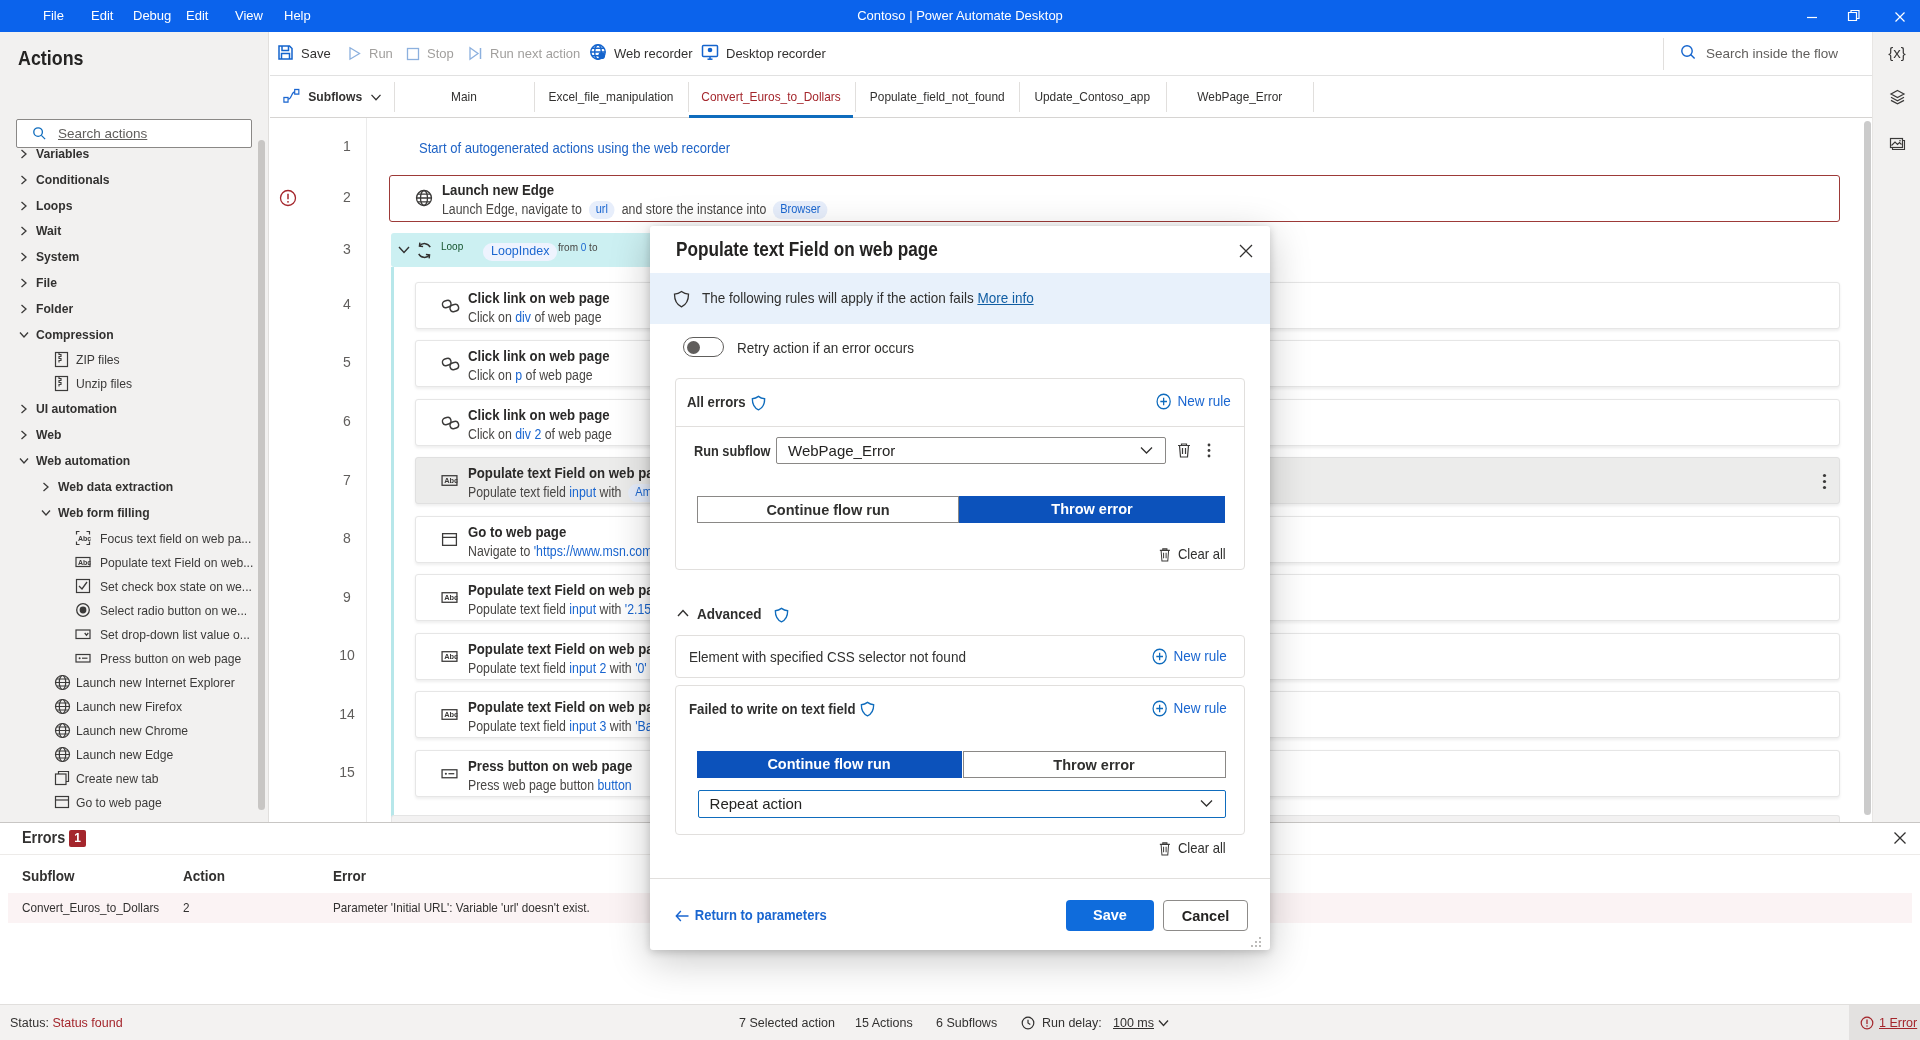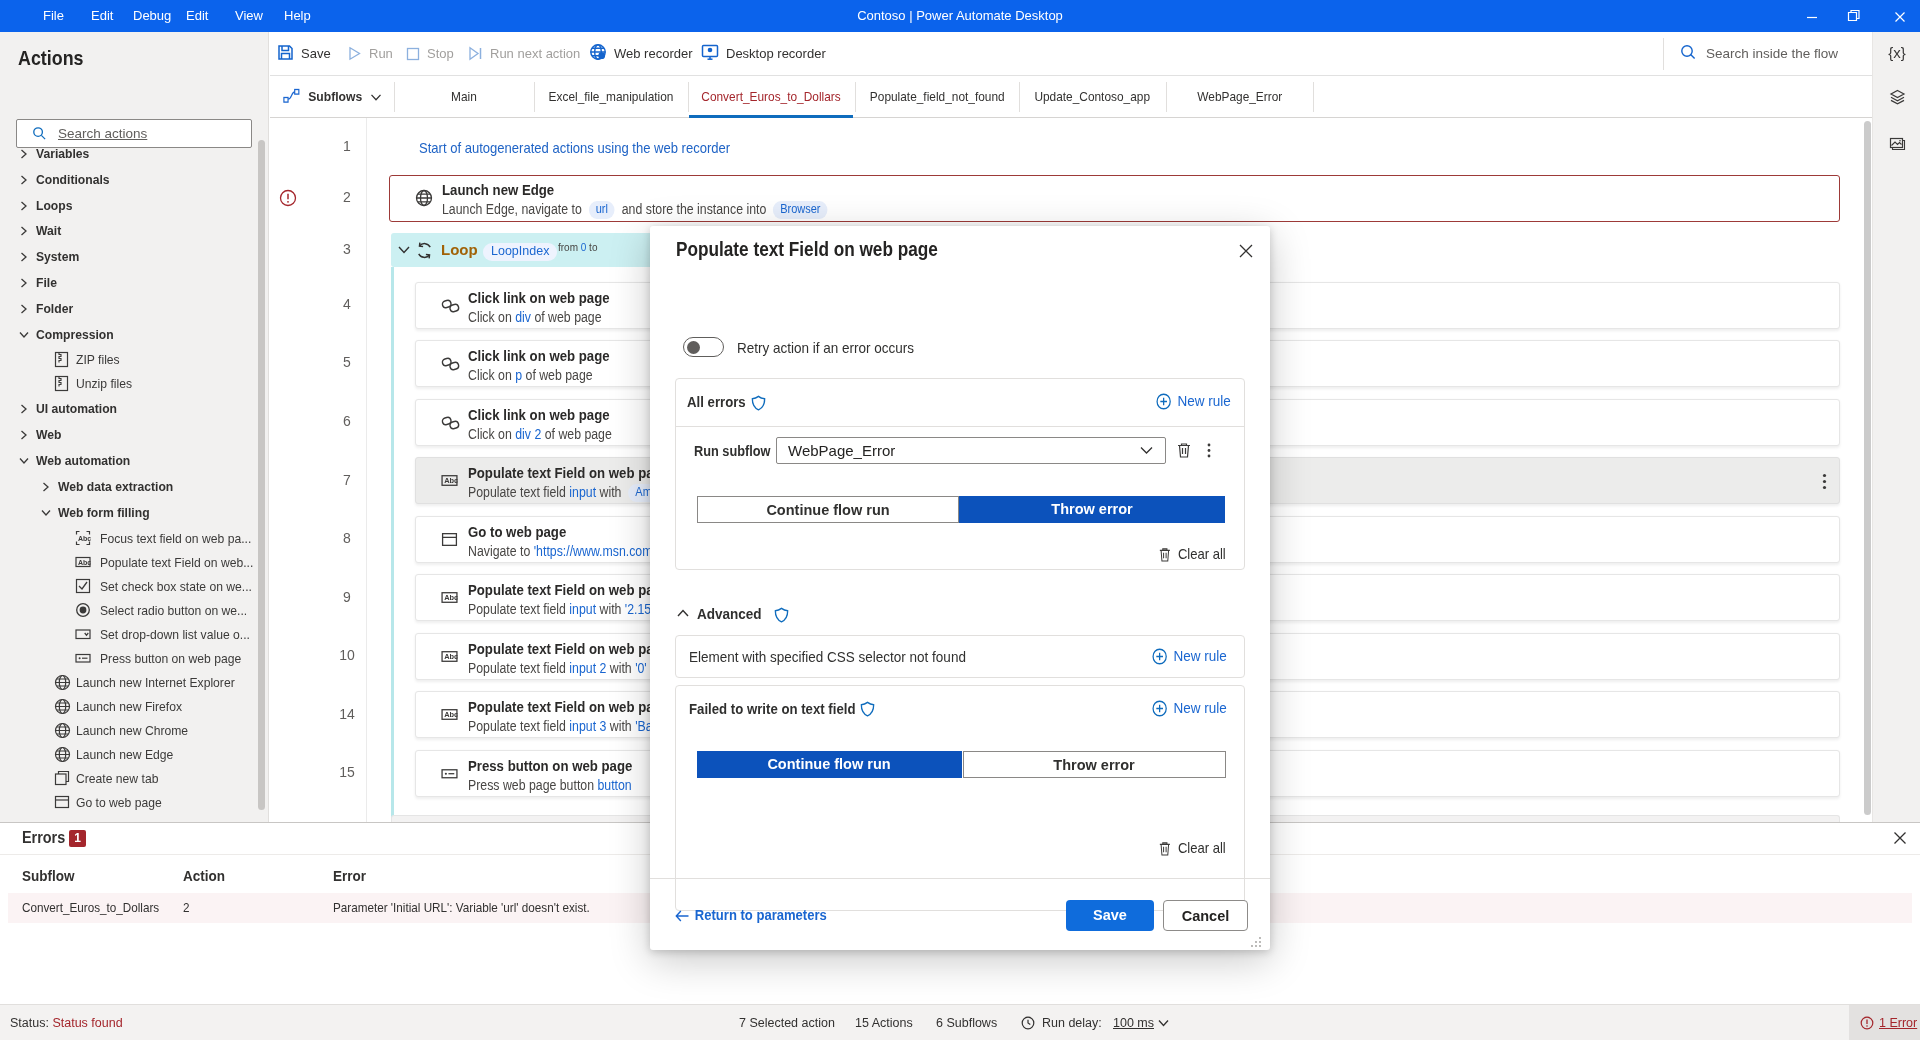--- a/index.html
+++ b/index.html
@@ -425,21 +425,21 @@
   </div>
   <div id="loophdr">
     <svg class="abs" style="left:7px;top:12px" width="12" height="10" viewBox="0 0 12 10">
           <path d="M1 2 L6 7.5 L11 2" fill="none" stroke="#323130" stroke-width="1.4"></path>
         </svg>
     <svg class="abs" style="left:24px;top:8px" width="19" height="19" viewBox="0 0 19 19">
           <path d="M15.2 6.2 A6.3 6.3 0 0 0 4.6 5.0 M3.8 12.8 A6.3 6.3 0 0 0 14.4 14.0" fill="none" stroke="#323130" stroke-width="1.5"></path>
           <path d="M4.9 1.6 L4.5 5.2 L8.1 5.6" fill="none" stroke="#323130" stroke-width="1.5"></path>
           <path d="M14.1 17.4 L14.5 13.8 L10.9 13.4" fill="none" stroke="#323130" stroke-width="1.5"></path>
         </svg>
-    <span class="abs" style="left:50px;top:8px;font-size:15px;font-weight:700;color:#a16207">Loop</span>
+    <span class="abs" style="left:50px;top:8px;font-size:10px;font-weight:400;color:#14532d">Loop</span>
     <span class="abs pill lpill" style="left:92px;top:8px">LoopIndex</span>
     <span class="abs" style="left:167px;top:9px;font-size:10px;color:#484644">from <b style="font-weight:400;color:#1a66d0">0</b> to</span>
     <span class="abs pill lpill" style="left:221px;top:8px">ClientsNumber</span>
   </div>
   <div id="loopline"></div>
   <div class="card" style="top:163.5px">
     <svg class="cico" width="19" height="18" viewBox="0 0 19 18">
           <g fill="none" stroke="#3b3a39" stroke-width="1.4">
             <rect x="1.4" y="3.6" width="8.6" height="6.8" rx="3.4" transform="rotate(-16 5.7 7)"></rect>
             <rect x="9.0" y="7.6" width="8.6" height="6.8" rx="3.4" transform="rotate(-16 13.3 11)"></rect>
@@ -562,20 +562,26 @@
           <circle cx="7" cy="10" r="0.8" fill="#a4262c"></circle>
         </svg>
     <span class="abs" style="left:30px;top:11px;font-size:12.5px;color:#a4262c;text-decoration:underline">1 Error</span>
   </div>
 </div>
 <div id="modal">
   <div class="mtitle">Populate text Field on web page</div>
   <svg id="mclose" style="position:absolute;left:588px;top:17px" width="16" height="16" viewBox="0 0 16 16">
         <path d="M2 2 L14 14 M14 2 L2 14" stroke="#323130" stroke-width="1.3"></path>
       </svg>
+  <div id="mbanner">
+    <svg class="abs" style="left:23px;top:17px" width="17" height="18" viewBox="0 0 17 18">
+          <path d="M8.5 1.5 C10.5 3 13 4 15.5 4.2 C15.5 10 13.5 14.5 8.5 16.8 C3.5 14.5 1.5 10 1.5 4.2 C4 4 6.5 3 8.5 1.5 z" fill="none" stroke="#323130" stroke-width="1.3"></path>
+        </svg>
+    <span class="btxt">The following rules will apply if the action fails <a>More info</a></span>
+  </div>
   <div id="mtoggle">
         <i></i>
       </div>
   <div id="mtogglelbl">Retry action if an error occurs</div>
 
   <div class="gbox" style="top:152.4px;height:191.6px">
     <span class="ghead" style="top:14px">All errors</span>
     <svg class="abs" style="left:75px;top:16px" width="15" height="16" viewBox="0 0 17 18">
           <path d="M8.5 1.5 C10.5 3 13 4 15.5 4.2 C15.5 10 13.5 14.5 8.5 16.8 C3.5 14.5 1.5 10 1.5 4.2 C4 4 6.5 3 8.5 1.5 z" fill="none" stroke="#0f6cbd" stroke-width="1.5"></path>
         </svg>
@@ -615,31 +621,37 @@
       </svg>
 
   <div class="gbox" style="top:409px;height:42.6px">
     <span style="position:absolute;left:12.5px;top:12px;font-size:15px;color:#30302f;white-space:nowrap;transform:scaleX(0.90);transform-origin:0 50%">Element with specified CSS selector not found</span>
     <span class="newrule" style="left:476px;top:11px"><svg width="17" height="17" viewBox="0 0 17 17">
             <circle cx="8.5" cy="8.5" r="7.3" fill="none" stroke="#0f6cbd" stroke-width="1.4"></circle>
             <path d="M8.5 4.8 V12.2 M4.8 8.5 H12.2" stroke="#0f6cbd" stroke-width="1.4"></path>
           </svg>New rule</span>
   </div>
 
-  <div class="gbox" style="top:459px;height:226px">
+  <div class="gbox" style="top:459px;height:150px">
     <span style="position:absolute;left:12.5px;top:14px;font-size:15px;font-weight:700;color:#30302f;white-space:nowrap;transform:scaleX(0.88);transform-origin:0 50%">Failed to write on text field</span>
     <svg class="abs" style="left:184px;top:15px" width="15" height="16" viewBox="0 0 17 18">
           <path d="M8.5 1.5 C10.5 3 13 4 15.5 4.2 C15.5 10 13.5 14.5 8.5 16.8 C3.5 14.5 1.5 10 1.5 4.2 C4 4 6.5 3 8.5 1.5 z" fill="none" stroke="#0f6cbd" stroke-width="1.5"></path>
         </svg>
     <span class="newrule" style="left:476px;top:13px"><svg width="17" height="17" viewBox="0 0 17 17">
             <circle cx="8.5" cy="8.5" r="7.3" fill="none" stroke="#0f6cbd" stroke-width="1.4"></circle>
             <path d="M8.5 4.8 V12.2 M4.8 8.5 H12.2" stroke="#0f6cbd" stroke-width="1.4"></path>
           </svg>New rule</span>
     <span class="seg segb" style="left:20.5px;top:65px;width:265px">Continue flow run</span>
     <span class="seg segw" style="left:286.5px;top:65px;width:263px">Throw error</span>
+    <div class="mdrop" style="left:21.6px;top:104px;width:528px;height:27.5px;border:1.5px solid #0f6cbd">
+          <span>Repeat action</span>
+          <svg width="13" height="9" viewBox="0 0 13 9">
+            <path d="M1 1.5 L6.5 7 L12 1.5" fill="none" stroke="#323130" stroke-width="1.3"></path>
+          </svg>
+        </div>
     <span class="clearall" style="left:483px;top:154px"><svg width="13" height="15" viewBox="0 0 14 16">
             <path d="M1 3.5 H13 M4.5 3.5 V2 h5 v1.5 M2.5 3.5 L3.5 15 h7 L11.5 3.5 M5.5 6 v6 M8.5 6 v6" fill="none" stroke="#3b3a39" stroke-width="1.2"></path>
           </svg>Clear all</span>
   </div>
 
   <div id="mfootline"></div>
   <span id="mreturn"><svg width="16" height="12" viewBox="0 0 16 12" style="vertical-align:-2px;margin-right:6px">
           <path d="M6.5 1 L1.5 6 L6.5 11 M1.5 6 H15" fill="none" stroke="#1a66d0" stroke-width="1.6"></path>
         </svg>Return to parameters</span>
   <span id="msave">Save</span>

